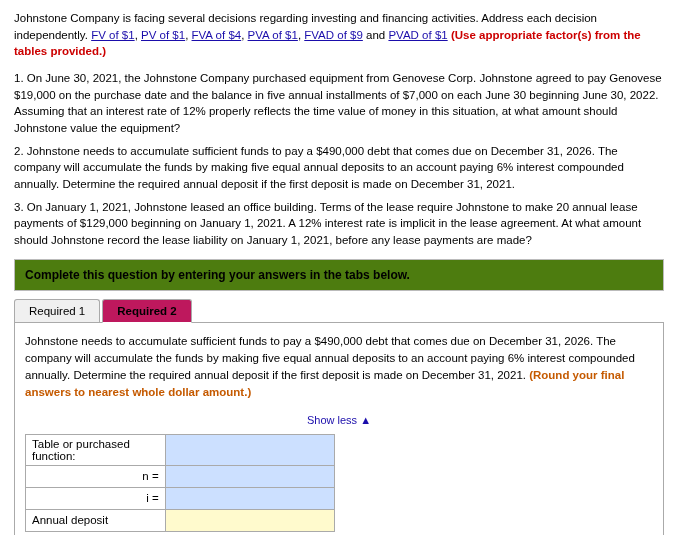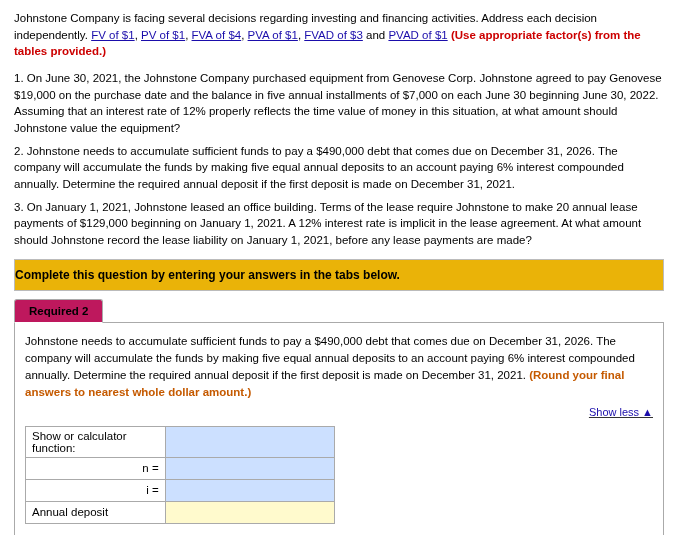--- a/index.html
+++ b/index.html
@@ -24,22 +24,22 @@
       color: #c00;
       font-weight: bold;
     }
     .numbered-section {
       margin-bottom: 6px;
       font-size: 11.5px;
       line-height: 1.45;
     }
     .complete-box {
       border: 1px solid #bbb;
-      background: #eab308;
-      padding: 8px 0;
+      background: #4d7c0f;
+      padding: 8px 10px;
       margin: 10px 0 8px 0;
       font-size: 12px;
       font-weight: bold;
     }
     .tabs-row {
       display: flex;
       gap: 0;
       margin-bottom: 0;
       border-bottom: 1px solid #aaa;
     }
@@ -62,32 +62,31 @@
     }
     .tab-content {
       border: 1px solid #aaa;
       border-top: none;
       padding: 10px;
       background: #fff;
     }
     .tab-desc {
       font-size: 11.5px;
       line-height: 1.5;
-      margin-bottom: 4px;
+      margin-bottom: 12px;
     }
     .tab-desc .orange-link {
       color: #c55a00;
       font-weight: bold;
     }
     .show-less {
-      text-align: right;
+      text-align: center;
       font-size: 11px;
       color: #333;
       margin-bottom: 8px;
-      text-decoration: underline;
     }
     .show-less span {
       color: #1a0dab;
       cursor: pointer;
       text-decoration: none;
     }
     .calc-table {
       border-collapse: collapse;
       width: 310px;
       margin-bottom: 10px;
@@ -112,56 +111,57 @@
   </style>
 </head>
 <body>
 
 <div class="intro-text">
   <span>Johnstone Company is facing several decisions regarding investing and financing activities. Address each decision independently. </span>
   <a href="#">FV of $1</a>,
   <a href="#">PV of $1</a>,
   <a href="#">FVA of $4</a>,
   <a href="#">PVA of $1</a>,
-  <a href="#">FVAD of $3</a> and
+  <a href="#">FVAD of $9</a> and
   <a href="#">PVAD of $1</a>
   <span class="bold-red"> (Use appropriate factor(s) from the tables provided.)</span>
 </div>
 
 <div class="numbered-section">
   <span>1. On June 30, 2021, the Johnstone Company purchased equipment from Genovese Corp. Johnstone agreed to pay Genovese $19,000 on the purchase date and the balance in five annual installments of $7,000 on each June 30 beginning June 30, 2022. Assuming that an interest rate of 12% properly reflects the time value of money in this situation, at what amount should Johnstone value the equipment?</span>
 </div>
 <div class="numbered-section">
   <span>2. Johnstone needs to accumulate sufficient funds to pay a $490,000 debt that comes due on December 31, 2026. The company will accumulate the funds by making five equal annual deposits to an account paying 6% interest compounded annually. Determine the required annual deposit if the first deposit is made on December 31, 2021.</span>
 </div>
 <div class="numbered-section">
   <span>3. On January 1, 2021, Johnstone leased an office building. Terms of the lease require Johnstone to make 20 annual lease payments of $129,000 beginning on January 1, 2021. A 12% interest rate is implicit in the lease agreement. At what amount should Johnstone record the lease liability on January 1, 2021, before any lease payments are made?</span>
 </div>
 
 <div class="complete-box">
   <span>Complete this question by entering your answers in the tabs below.</span>
 </div>
 
 <div class="tabs-row">
+  <div class="tab">Required 1</div>
   <div class="tab active">Required 2</div>
 </div>
 
 <div class="tab-content">
   <div class="tab-desc">
     Johnstone needs to accumulate sufficient funds to pay a $490,000 debt that comes due on December 31, 2026. The company will accumulate the funds by making five equal annual deposits to an account paying 6% interest compounded annually. Determine the required annual deposit if the first deposit is made on December 31, 2021. <span class="orange-link">(Round your final answers to nearest whole dollar amount.)</span>
   </div>
 
   <div class="show-less">
     <span>Show less ▲</span>
   </div>
 
   <table class="calc-table">
     <tbody>
         <tr>
-      <td class="label-cell">Show or calculator function:</td>
+      <td class="label-cell">Table or purchased function:</td>
       <td class="input-cell"><input type="text" style="border: none; background: transparent; width: 100%; font-size: 11.5px;"></td>
     </tr>
     <tr>
       <td class="label-cell" style="text-align:right;">n =</td>
       <td class="input-cell"><input type="text" style="border: none; background: transparent; width: 100%; font-size: 11.5px;"></td>
     </tr>
     <tr>
       <td class="label-cell" style="text-align:right;">i =</td>
       <td class="input-cell"><input type="text" style="border: none; background: transparent; width: 100%; font-size: 11.5px;"></td>
     </tr>

